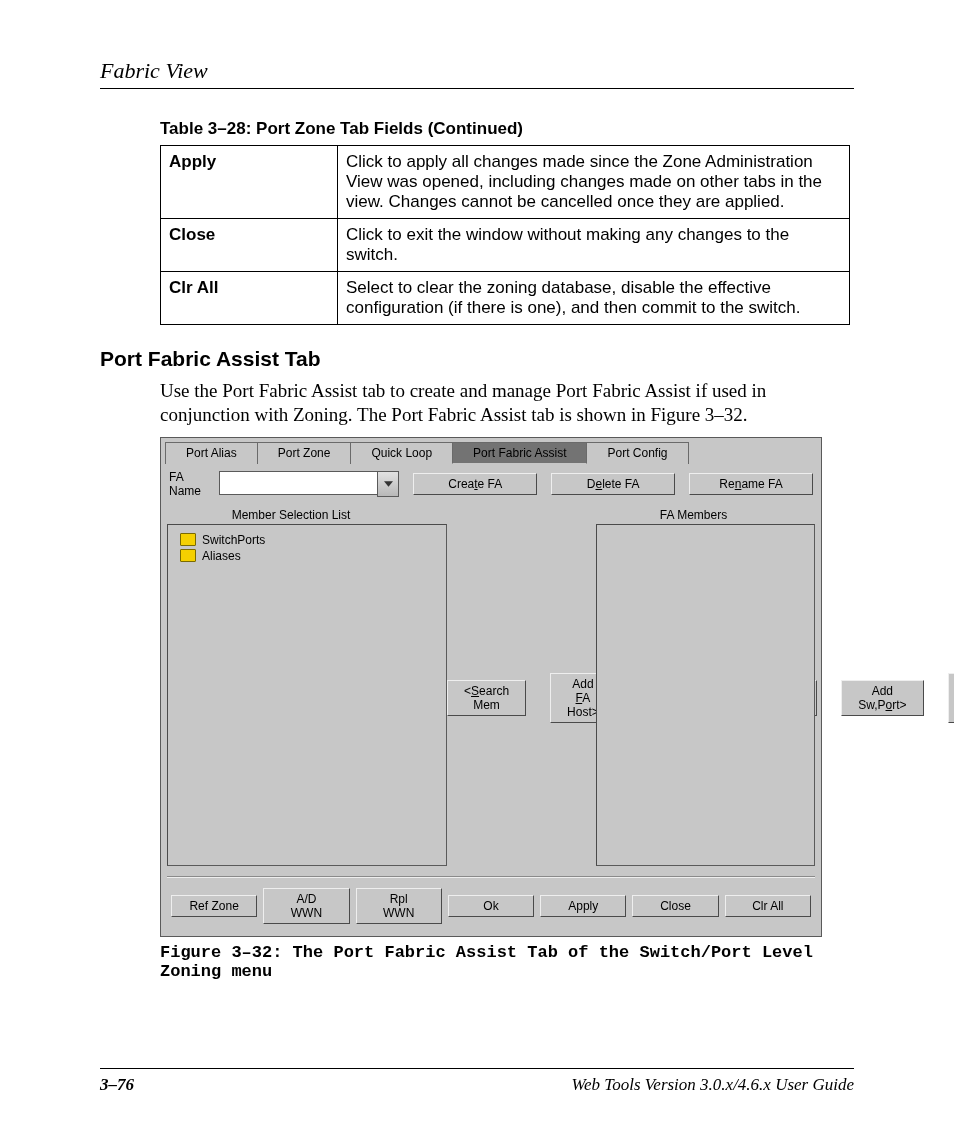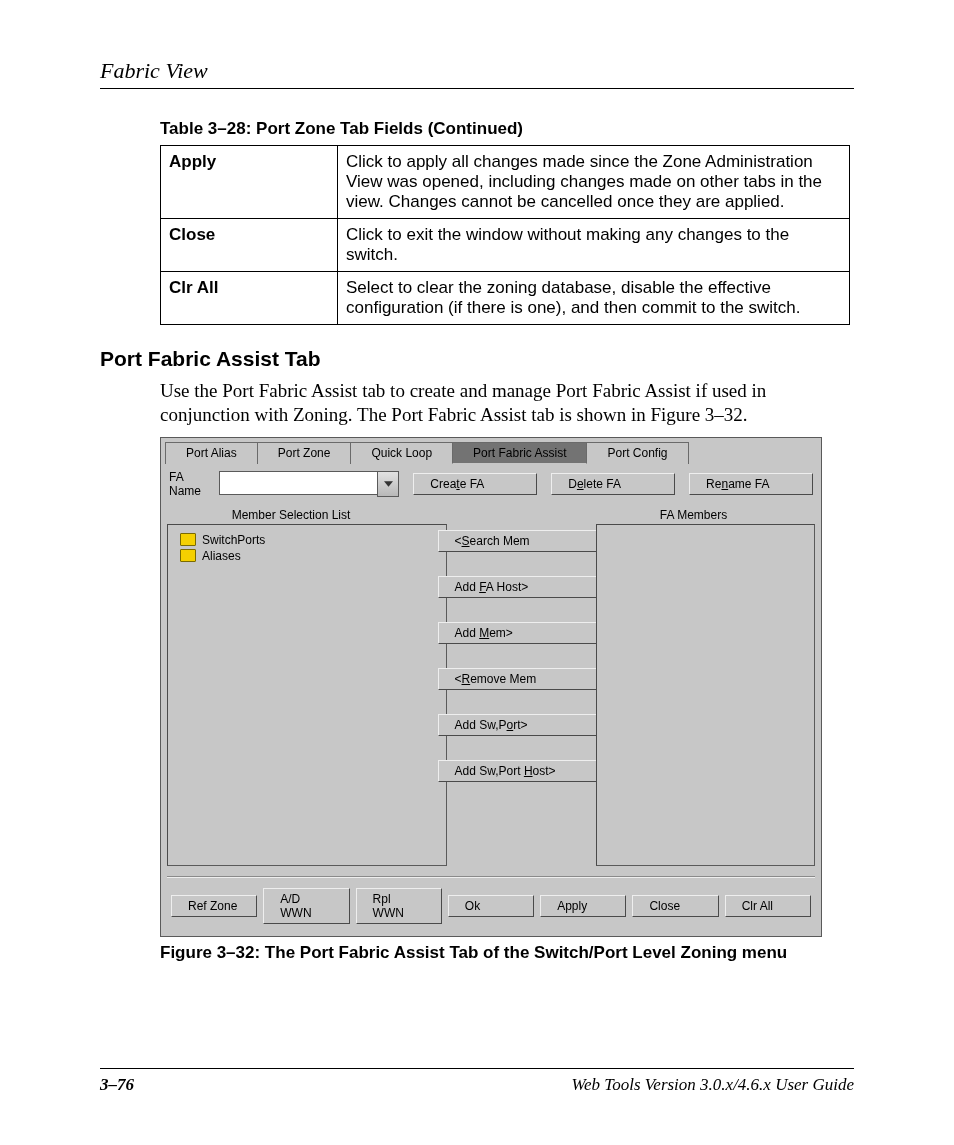--- a/index.html
+++ b/index.html
@@ -114,21 +114,21 @@
     justify-content: center;
   }
   .combo-btn svg { width: 9px; height: 6px; }
   .winbtn {
     border-top: 1px solid #eee;
     border-left: 1px solid #eee;
     border-right: 1px solid #4a4a4a;
     border-bottom: 1px solid #4a4a4a;
     background: #c7c7c7;
     padding: 3px 16px;
-    text-align: left;
+    text-align: center;
     font-size: 12px;
   }
   .toprow .winbtn { width: 110px; margin-left: 8px; }
   .colhead {
     display: flex;
     padding: 4px 0 2px 0;
   }
   .colhead > div { text-align: center; font-size: 12px; }
   .colhead .left { width: 260px; }
   .colhead .mid  { width: 145px; }
@@ -139,40 +139,40 @@
     height: 342px;
   }
   .listbox {
     border: 1px solid #5a5a5a;
     border-top-color: #4a4a4a;
     border-left-color: #4a4a4a;
     background: #c7c7c7;
     box-sizing: border-box;
   }
   .leftbox { width: 280px; padding: 6px; }
-  .midcol  { width: 145px; display: flex; flex-direction: column; align-items: center; gap: 24px; padding-top: 6px; }
+  .midcol  { width: 145px; display: flex; flex-direction: row; align-items: center; gap: 24px; padding-top: 6px; }
   .rightbox{ flex: 1; margin-left: 4px; }
   .midcol .winbtn { width: 130px; }
   .tree-item { display: flex; align-items: center; gap: 6px; margin: 2px 0 2px 6px; }
   .folder {
     width: 14px; height: 11px;
     background: #f5d000;
     border: 1px solid #7a6a00;
     border-radius: 1px;
   }
   .sep {
     height: 1px;
     background: #8a8a8a;
     margin: 4px 6px 0 6px;
     border-bottom: 1px solid #eee;
   }
   .botrow { justify-content: space-between; padding: 10px 10px 12px 10px; }
   .botrow .winbtn { width: 82px; }
   .fig-caption {
-    font-family: Liberation Sans, sans-serif;
+    font-family: Liberation Mono, monospace;
     font-weight: bold;
     font-size: 17px;
     margin: 6px 0 0 60px;
   }
   .footer {
     position: absolute;
     left: 100px;
     right: 100px;
     bottom: 50px;
     border-top: 1.5px solid #000;

